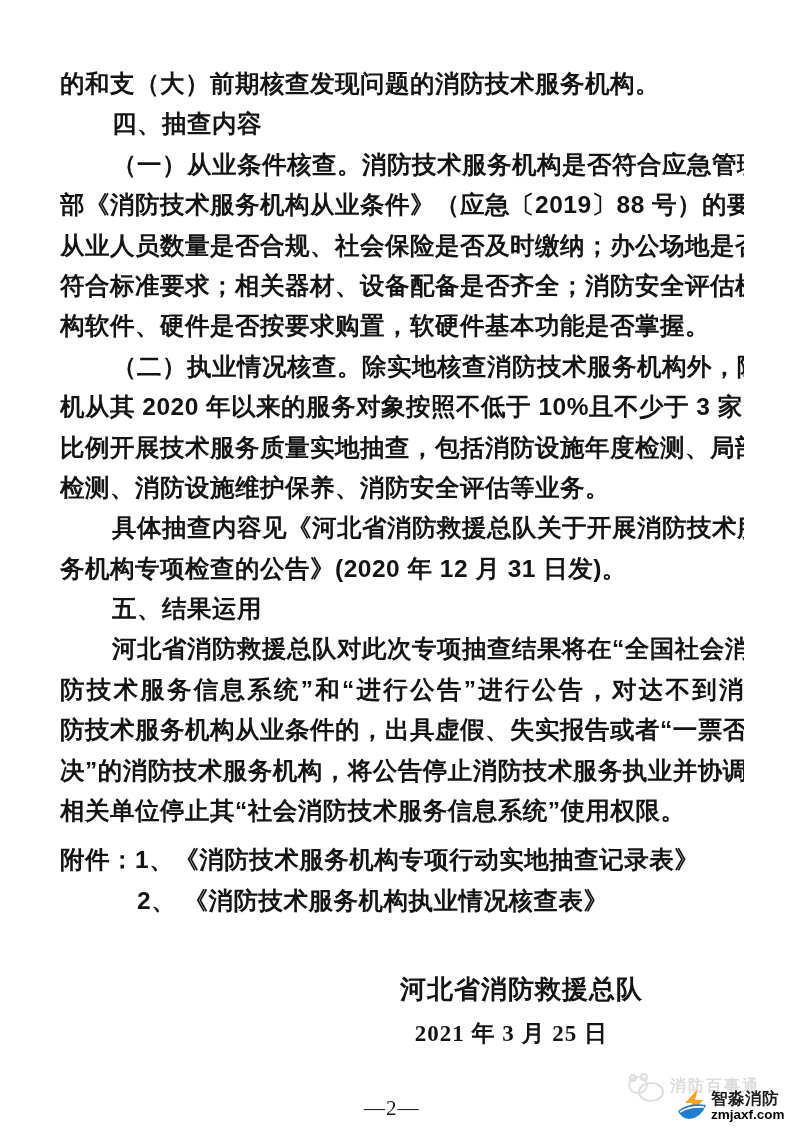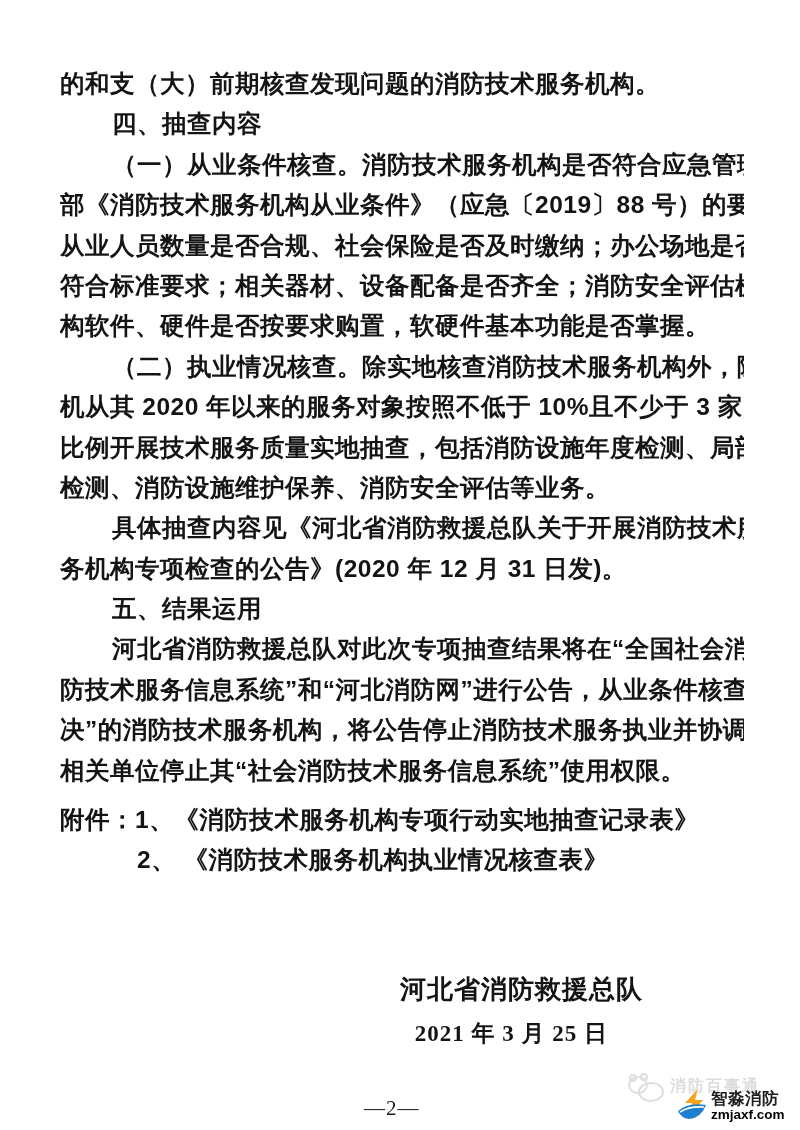--- a/index.html
+++ b/index.html
@@ -127,21 +127,22 @@
       <div class="line just"><span>符合标准要求；相关器材、设备配备是否齐全；消防安全评估机</span></div>
       <div class="line"><span>构软件、硬件是否按要求购置，软硬件基本功能是否掌握。</span></div>
       <div class="line just ind-1"><span>（二）执业情况核查。除实地核查消防技术服务机构外，随</span></div>
       <div class="line just"><span>机从其 2020 年以来的服务对象按照不低于 10%且不少于 3 家的</span></div>
       <div class="line just"><span>比例开展技术服务质量实地抽查，包括消防设施年度检测、局部</span></div>
       <div class="line"><span>检测、消防设施维护保养、消防安全评估等业务。</span></div>
       <div class="line just ind-1"><span>具体抽查内容见</span><span class="b">《河北省消防救援总队关于开展消防技术服</span></div>
       <div class="line"><span class="b">务机构专项检查的公告》</span><span class="b">(2020 年 12 月 31 日发)。</span></div>
       <div class="line heading ind-1"><span>五、结果运用</span></div>
       <div class="line just ind-1"><span>河北省消防救援总队对此次专项抽查结果将在“全国社会消</span></div>
-      <div class="line just"><span>防技术服务信息系统”和“河北消防网”进行公告，从业条件核查</span></div>
+      <div class="line just"><span>防技术服务信息系统”和“进行公告”进行公告，对达不到消</span></div>
+      <div class="line just"><span>防技术服务机构从业条件的，出具虚假、失实报告或者“一票否</span></div>
       <div class="line just"><span>决”的消防技术服务机构，将公告停止消防技术服务执业并协调</span></div>
       <div class="line"><span>相关单位停止其“社会消防技术服务信息系统”使用权限。</span></div>
       <div class="line gap"><span>附件：1、《消防技术服务机构专项行动实地抽查记录表》</span></div>
       <div class="line ind-a2"><span>2、 《消防技术服务机构执业情况核查表》</span></div>
     </div>
 
   <div class="sig-org">河北省消防救援总队</div>
 
   <div class="sig-date">2021 年 3 月 25 日</div>
 

